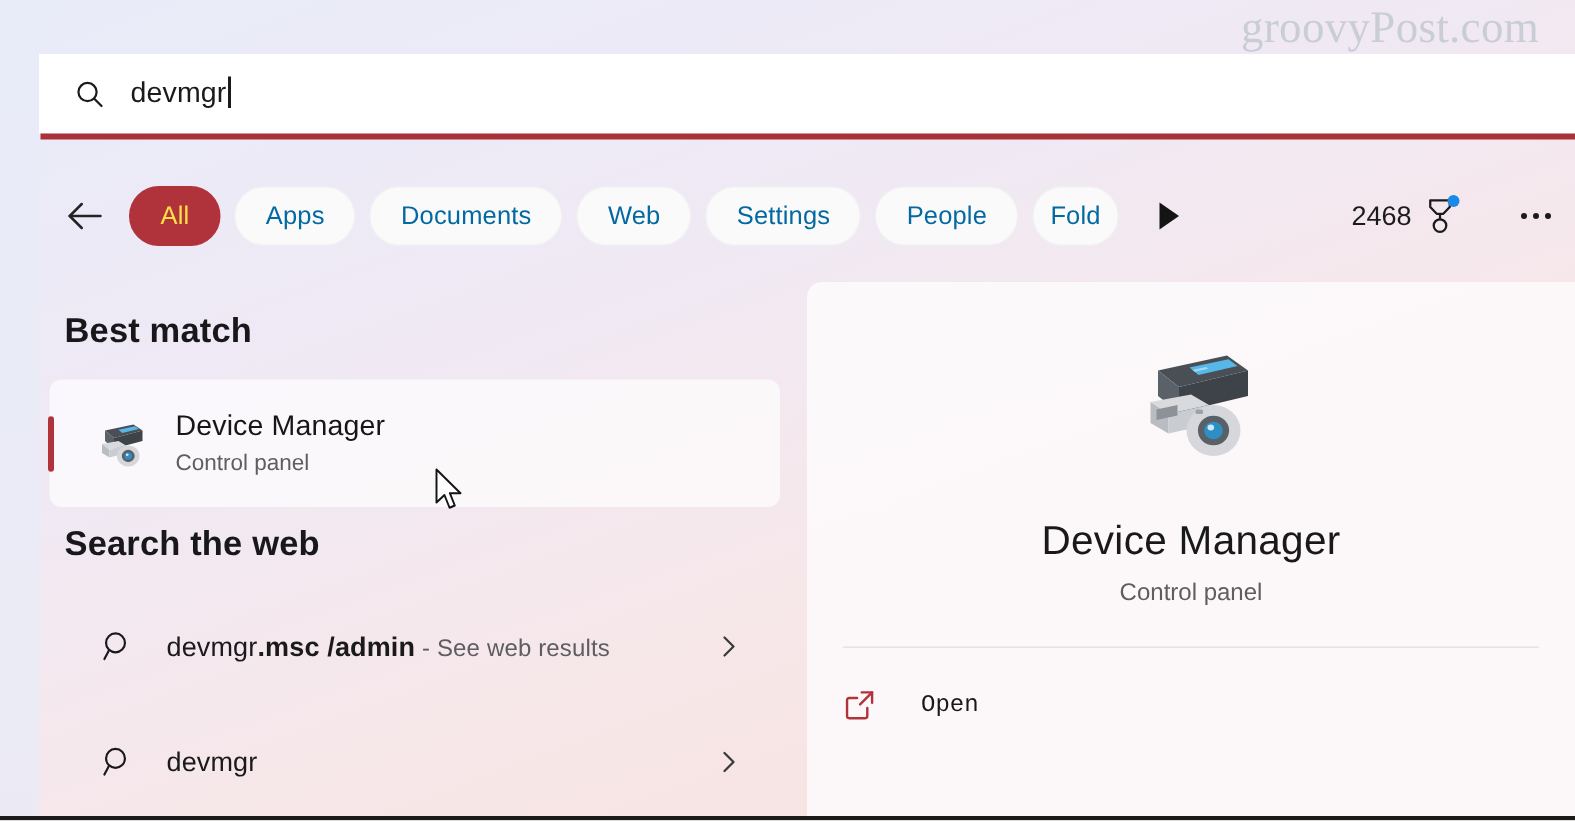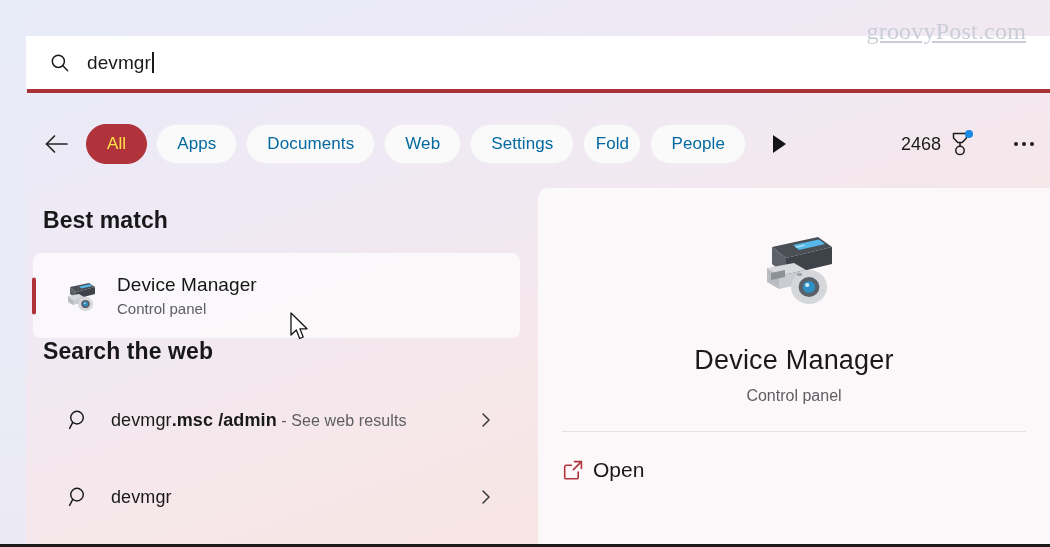--- a/index.html
+++ b/index.html
@@ -41,28 +41,27 @@
     position: absolute;
     left: 0; bottom: 0;
     width: 1050px; height: 3px;
     background: #1b1b1b;
     z-index: 30;
   }
 
   
   .watermark {
     position: absolute;
-    right: 24px; top: 18px;
+    right: 24px; top: 2px;
     font-family: "Liberation Serif", serif;
-    font-size: 24px;
+    font-size: 30px;
     color: #c9cdd6;
     letter-spacing: 0.2px;
     z-index: 20;
     user-select: none;
-    text-decoration: underline;
   }
 
   
   .searchbar {
     position: absolute;
     left: 26px; top: 36px;
     width: 1024px; height: 53px;
     background: #ffffff;
     display: flex;
     align-items: center;
@@ -177,21 +176,21 @@
     z-index: 5;
   }
   .section-head {
     font-size: 23px;
     font-weight: bold;
     color: #18181b;
     margin-left: 17px;
     letter-spacing: 0.1px;
   }
   #best-match-head { padding-top: 19px; }
-  #web-head { padding-top: 0; }
+  #web-head { padding-top: 11px; }
 
   .best-card {
     position: relative;
     margin-top: 19px;
     margin-left: 7px;
     width: 487px; height: 85px;
     background: rgba(255,255,255,0.68);
     border-radius: 8px;
     display: flex;
     align-items: center;
@@ -277,21 +276,21 @@
   }
   .action-row {
     margin-top: 17px;
     margin-left: 24px;
     display: flex;
     align-items: center;
     height: 42px;
     cursor: default;
   }
   .open-icon { width: 22px; height: 22px; flex: 0 0 auto; }
-  .action-label { margin-left: 9px; font-size: 21px; color: #191919; }
+  .action-label { margin-left: 30px; font-size: 16px; color: #191919; font-family: Liberation Mono, monospace; }
 
   
   .cursor {
     position: absolute;
     left: 290px; top: 312px;
     width: 22px; height: 32px;
     z-index: 25;
     pointer-events: none;
   }
 </style>
@@ -317,22 +316,22 @@
     <svg class="back-arrow" viewBox="0 0 30 30" fill="none">
       <line x1="4.5" y1="15" x2="25" y2="15" stroke="#232323" stroke-width="1.7" stroke-linecap="round"></line>
       <polyline points="12.5,7 4.5,15 12.5,23" stroke="#232323" stroke-width="1.7" fill="none" stroke-linecap="round" stroke-linejoin="round"></polyline>
     </svg>
 
     <div class="pill active">All</div>
     <div class="pill">Apps</div>
     <div class="pill">Documents</div>
     <div class="pill">Web</div>
     <div class="pill">Settings</div>
+    <div class="pill">People</div>
     <div class="pill clipped">Fold</div>
-    <div class="pill">People</div>
 
     <div class="play-arrow"></div>
 
     <div class="rewards">
       <span class="rewards-count">2468</span>
       <span class="rewards-icon">
         <svg viewBox="0 0 24 26" fill="none">
           <path d="M5.5 2.5 H18.5 V7 L14.2 11.5 H9.8 L5.5 7 Z" stroke="#1b1b1b" stroke-width="1.5" stroke-linejoin="round"></path>
           <line x1="12" y1="11.5" x2="12" y2="15.2" stroke="#1b1b1b" stroke-width="1.5"></line>
           <circle cx="12" cy="19.4" r="4.2" stroke="#1b1b1b" stroke-width="1.5"></circle>

